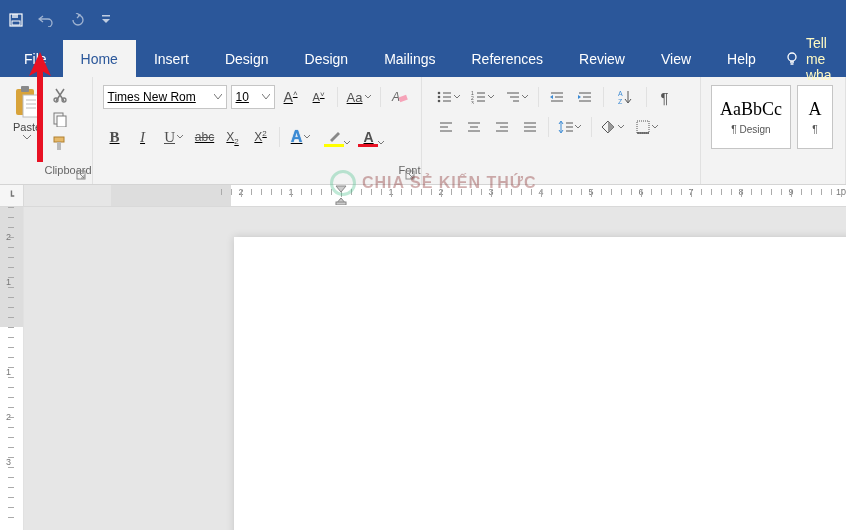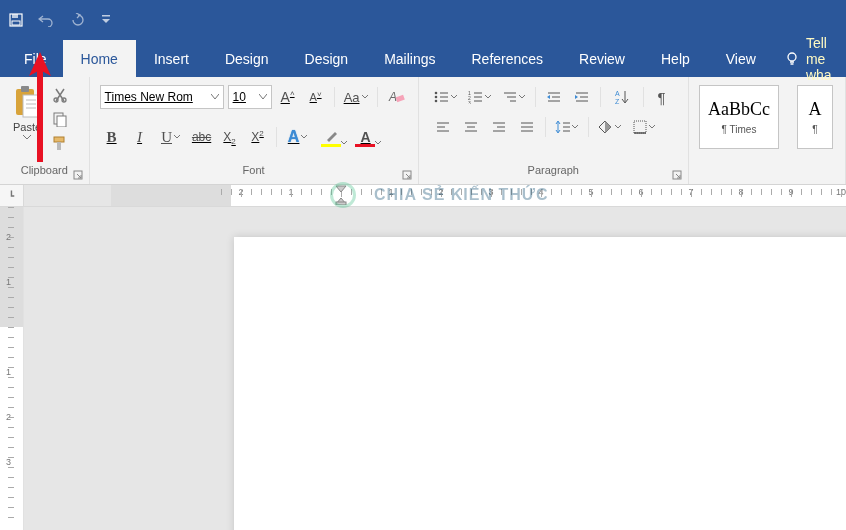--- a/index.html
+++ b/index.html
@@ -16,21 +16,21 @@
   .tab { padding: 0 18px; display: flex; align-items: center; color: #fff; font-size: 14px; cursor: pointer; }
   .tab.active { background: #f3f3f3; color: #2b579a; }
   .tab.file { padding: 0 16px; }
   .tell-me { display: flex; align-items: center; gap: 6px; color: #fef9c3; font-size: 14px; padding-left: 10px; }
   .bulb-icon svg { stroke: #fff; }
   
   
   .ribbon { height: 108px; background: #f3f3f3; display: flex; border-bottom: 1px solid #d4d4d4; }
   .group { border-right: 1px solid #e1e1e1; display: flex; flex-direction: column; position: relative; }
   .group-body { flex: 1; display: flex; padding: 4px 6px; }
-  .group-label { height: 20px; text-align: center; font-size: 11px; color: #666; position: relative; }
+  .group-label { height: 20px; text-align: right; font-size: 11px; color: #666; position: relative; }
   .group-label .dialog-launcher { position: absolute; right: 4px; bottom: 2px; width: 12px; height: 12px; }
   
   
   .clipboard-group { width: 97px; }
   .paste-btn { width: 42px; display: flex; flex-direction: column; align-items: center; gap: 2px; padding-top: 4px; }
   .paste-icon { width: 28px; height: 34px; }
   .paste-text { font-size: 11px; color: #444; }
   .clip-side { display: flex; flex-direction: column; gap: 6px; padding: 6px 4px; }
   .clip-side .mini-icon { width: 18px; height: 18px; }
   
@@ -73,21 +73,21 @@
   .vruler .gray-top { position:absolute; top:0; left:0; width:100%; height:120px; background:#ddd; }
   .vruler .vtick { position:absolute; left:8px; width:6px; height:1px; background:#aaa; }
   .vruler .vlabel { position:absolute; font-size:9px; color:#777; left:6px; transform:translateY(-50%); }
   .doc-scroll { flex:1; overflow:hidden; position:relative; }
   .page { position:absolute; left:210px; top:30px; width:700px; height:900px; background:#fff; box-shadow: 0 0 8px rgba(0,0,0,.15); }
   
   
   .red-arrow { position: absolute; left: 27px; top: 52px; z-index: 100; pointer-events: none; }
   
   
-  .watermark { position:absolute; left:330px; top:170px; font-size:16px; color:#0c4a6e; font-weight:bold; opacity:.35; pointer-events:none; letter-spacing:1px; display:flex; align-items:center; gap:18px;margin-top:12px; }
+  .watermark { position:absolute; left:330px; top:170px; font-size:16px; color:#7f1d1d; font-weight:bold; opacity:.35; pointer-events:none; letter-spacing:1px; display:flex; align-items:center; gap:6px; }
   .watermark .wm-icon { width:26px; height:26px; border-radius:50%; border:3px solid #49c18b; position:relative; }
   
   
   svg { display: block; }
   .txt-bold { font-weight: bold; font-family: "Times New Roman", serif; font-size: 15px; }
   .txt-italic { font-style: italic; font-family: "Times New Roman", serif; font-size: 15px; }
   .txt-underline { text-decoration: underline; font-family: "Times New Roman", serif; font-size: 15px; }
   .txt-strike { text-decoration: line-through; font-size: 12px; }
   .color-bar { position:absolute; bottom:2px; left:4px; right:6px; height:3px; }
 </style>
@@ -125,22 +125,22 @@
 
 <div class="tabs">
   <div class="tab file">File</div>
   <div class="tab active">Home</div>
   <div class="tab">Insert</div>
   <div class="tab">Design</div>
   <div class="tab">Design</div>
   <div class="tab">Mailings</div>
   <div class="tab">References</div>
   <div class="tab">Review</div>
+  <div class="tab">View</div>
   <div class="tab">Help</div>
-  <div class="tab">View</div>
   <div class="tell-me">
     <span class="bulb-icon">
       <svg width="16" height="16" viewBox="0 0 16 16" fill="none" stroke-width="1.3">
           <circle cx="8" cy="6" r="4"></circle>
           <path d="M6 11h4M6.5 13h3"></path>
         </svg>
     </span>
     <span>Tell me wha</span>
   </div>
 </div>
@@ -424,36 +424,27 @@
                 <rect x="2" y="2" width="12" height="12" fill="none" stroke="#555" stroke-dasharray="1 1"></rect>
                 <line x1="2" y1="14" x2="14" y2="14" stroke="#555" stroke-width="1.5"></line>
               </svg>
               <svg width="6" height="4" viewBox="0 0 6 4" style="margin-left:1px">
                 <path d="M0 0 L3 3 L6 0" fill="none" stroke="#777"></path>
               </svg>
             </div>
         </div>
       </div>
     </div>
-    <div class="group-label">
-      <span>Paragraph</span>
-      <span class="dialog-launcher">
-        <svg width="10" height="10" viewBox="0 0 10 10">
-            <rect x="1" y="1" width="8" height="8" fill="none" stroke="#888"></rect>
-            <path d="M4 4 L8 8 M8 5 V8 H5" fill="none" stroke="#888"></path>
-          </svg>
-      </span>
-    </div>
   </div>
 
   <div class="group styles-group">
-    <div class="group-body" style="gap:16px">
+    <div class="group-body" style="gap:4px">
       <div class="style-box">
         <div class="style-preview">AaBbCc</div>
-        <div class="style-name">¶ Times</div>
+        <div class="style-name">¶ Design</div>
       </div>
       <div class="style-box partial">
         <div class="style-preview">A</div>
         <div class="style-name">¶</div>
       </div>
     </div>
   </div>
 
 </div>
 

